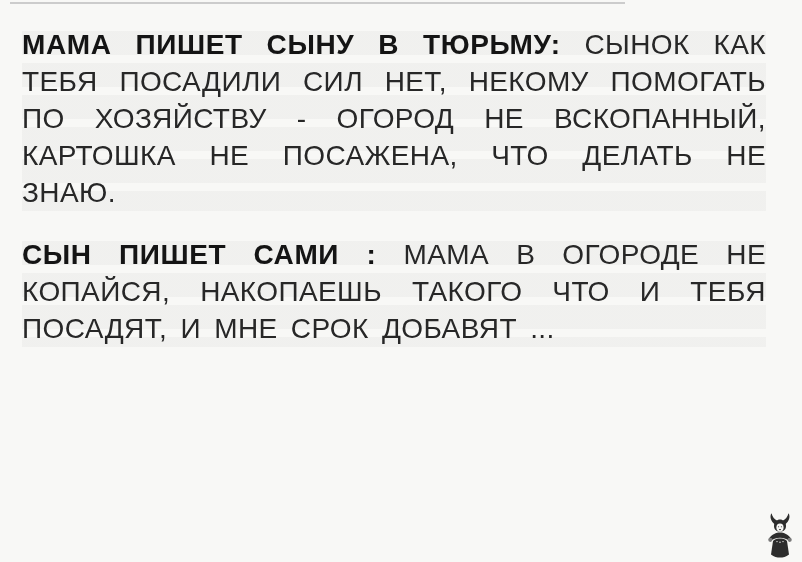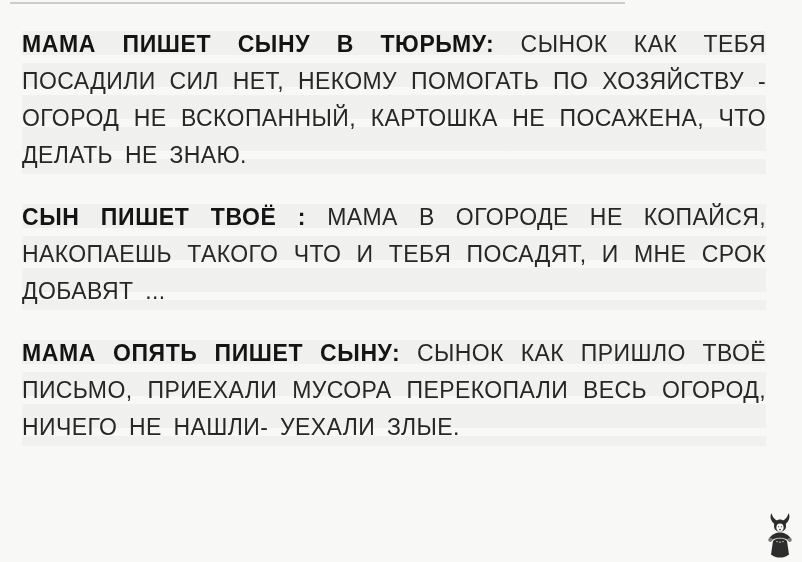--- a/index.html
+++ b/index.html
@@ -25,21 +25,21 @@
     position: absolute;
     top: 2px;
     left: 10px;
     width: 615px;
     height: 2px;
     background: #bdbdbd;
     opacity: 0.75;
   }
   .para {
     margin: 0 16px 25px 0;
-    font-size: 23px;
+    font-size: 28px;
     line-height: 37px;
     text-align: justify;
     color: #272727;
     letter-spacing: 0.4px;
     word-spacing: 5px;
     font-weight: 400;
     
     background-image: repeating-linear-gradient(
       180deg,
       rgba(110,110,110,0.055) 5px,
@@ -64,23 +64,22 @@
 </style>
 </head>
 <body>
 
 <div class="page">
 
   <div class="top-line"></div>
 
   <p class="para"><span class="lead">МАМА ПИШЕТ СЫНУ В ТЮРЬМУ:</span><span> СЫНОК КАК ТЕБЯ ПОСАДИЛИ СИЛ НЕТ, НЕКОМУ ПОМОГАТЬ ПО ХОЗЯЙСТВУ - ОГОРОД НЕ ВСКОПАННЫЙ, КАРТОШКА НЕ ПОСАЖЕНА, ЧТО ДЕЛАТЬ НЕ ЗНАЮ.</span></p>
 
-  <p class="para"><span class="lead">СЫН ПИШЕТ ТВОЁ :</span><span> МАМА В ОГОРОДЕ НЕ КОПАЙСЯ, НАКОПАЕШЬ ТАКОГО ЧТО И ТЕБЯ ПОСАДЯТ, И МНЕ СРОК ДОБАВЯТ ...</span></p>
+  <p class="para"><span class="lead">СЫН ПИШЕТ САМИ :</span><span> МАМА В ОГОРОДЕ НЕ КОПАЙСЯ, НАКОПАЕШЬ ТАКОГО ЧТО И ТЕБЯ ПОСАДЯТ, И МНЕ СРОК ДОБАВЯТ ...</span></p>
 
-  <p class="para"><span class="lead">МАМА ОПЯТЬ ПИШЕТ СЫНУ:</span><span> СЫНОК КАК ПРИШЛО ТВОЁ ПИСЬМО, ПРИЕХАЛИ МУСОРА ПЕРЕКОПАЛИ ВЕСЬ ОГОРОД, НИЧЕГО НЕ НАШЛИ- УЕХАЛИ ЗЛЫЕ.</span></p>
 
 
   <div class="watermark">
     <svg viewBox="0 0 30 46" width="30" height="46" xmlns="http://www.w3.org/2000/svg">
 
       <path d="M10,12.5 C6,9.5 4.3,4.5 6.5,1.2 C7.4,5 9.6,7.2 12.3,8.8 L12,12.5 Z" fill="#1c1c1c"></path>
 
       <path d="M20,12.5 C24,9.5 25.7,4.5 23.5,1.2 C22.6,5 20.4,7.2 17.7,8.8 L18,12.5 Z" fill="#1c1c1c"></path>
 
       <path d="M9,14 C9,9.6 12,7.4 15,7.4 C18,7.4 21,9.6 21,14 C21,17.2 18.9,19.6 15,19.6 C11.1,19.6 9,17.2 9,14 Z" fill="#1c1c1c"></path>

